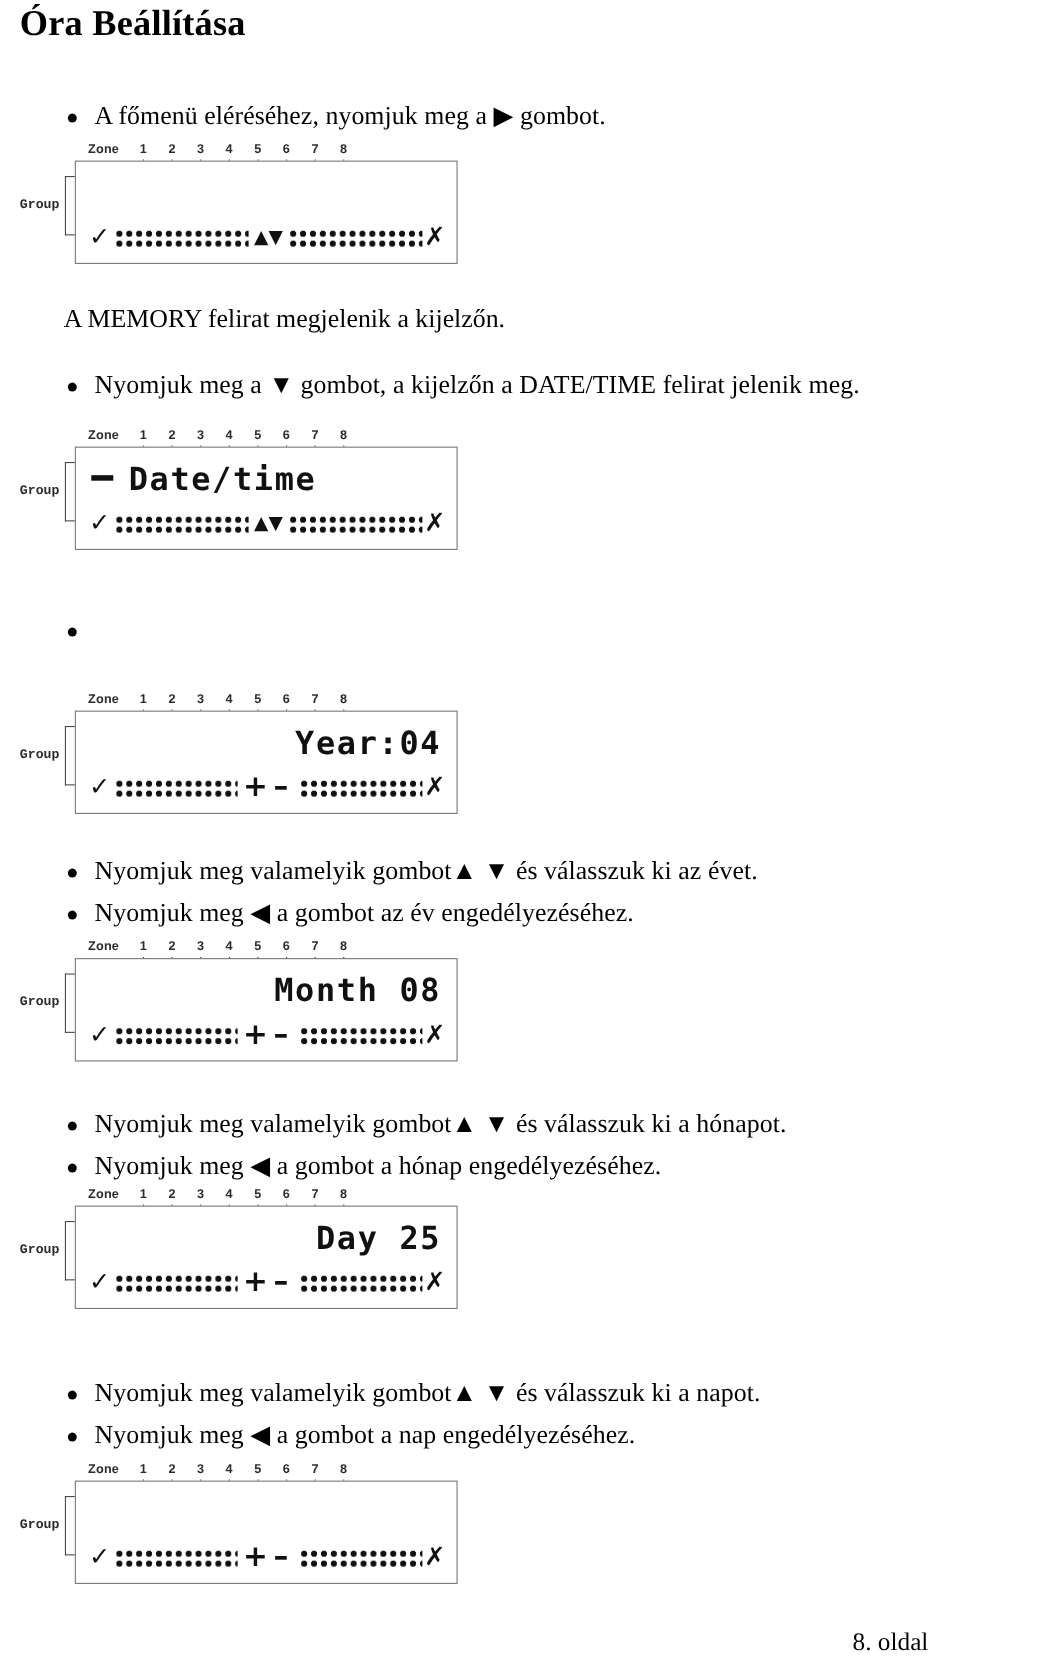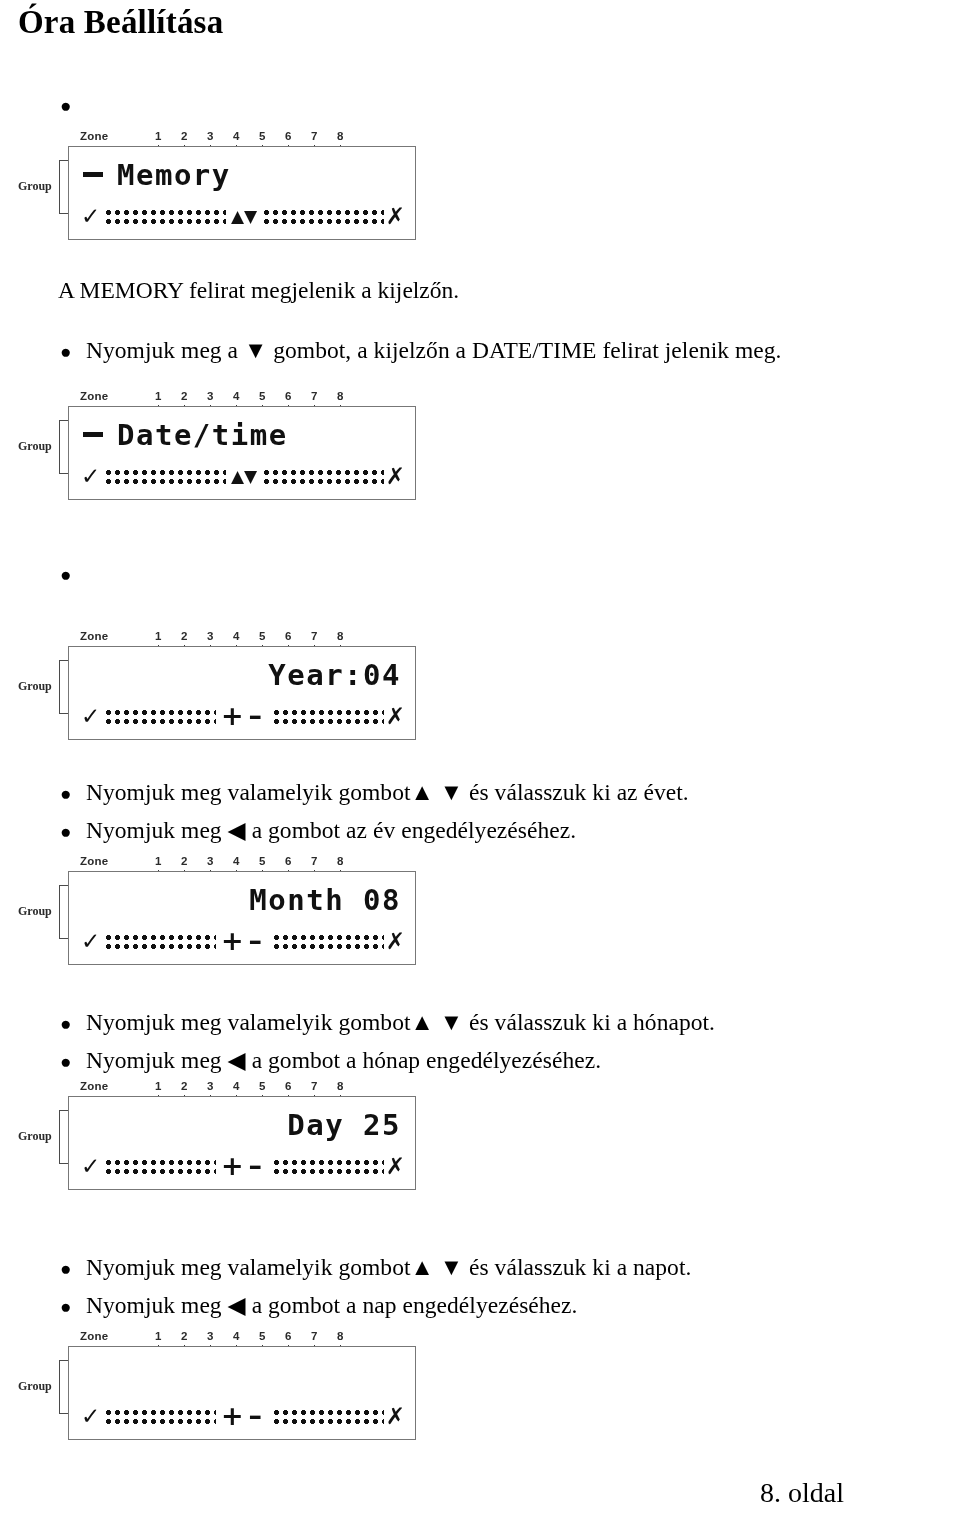--- a/index.html
+++ b/index.html
@@ -78,21 +78,20 @@
     left: 62px;
     top: 0;
     height: 20px;
     display: flex;
     align-items: flex-end;
     font-family: "Liberation Sans", "DejaVu Sans", sans-serif;
     font-weight: bold;
     font-size: 11.5px;
     color: #2b2b2b;
     line-height: 11px;
-    gap: 28px;
   }
   .zone-label { margin-right: 9px; letter-spacing: 0.2px; }
   .zone-nums { display: flex; }
   .zone-num {
     width: 26px;
     text-align: center;
     position: relative;
   }
   .zone-num .tick {
     position: absolute;
@@ -102,21 +101,21 @@
     height: 9px;
     margin-left: -0.75px;
     background: #3a3a3a;
   }
 
   
   .group-label {
     position: absolute;
     left: 0px;
     top: 58px;
-    font-family: Liberation Serif, serif;
+    font-family: Liberation Mono, monospace;
     font-weight: bold;
     font-size: 12px;
     color: #2b2b2b;
     line-height: 12px;
   }
   .group-bracket {
     position: absolute;
     left: 41px;
     top: 38px;
     width: 11px;
@@ -215,59 +214,56 @@
     font-weight: bold;
     line-height: 20px;
     letter-spacing: 5px;
   }
 
   
   .footer {
     position: absolute;
     right: 24px;
     bottom: 16px;
-    font-size: 28px;
+    font-size: 23px;
     line-height: 26px;
     white-space: nowrap;
   }
 </style>
 </head>
 <body>
 
 <div class="page">
 
   <div class="page-title">Óra Beállítása</div>
 
   <div class="bullet-block" style="top:88px;">
     <div class="bullet-line">
       <span class="bullet-dot">●</span>
+      <span class="bullet-text">A főmenü eléréséhez, nyomjuk meg a ▶ gombot.</span>
     </div>
   </div>
 
   <div class="lcd-wrap" style="left:18px; top:122px;">
     <div class="zone-header">
       <span class="zone-label">Zone</span>
       <span class="zone-nums">
         <span class="zone-num"><span>1</span><i class="tick"></i></span>
         <span class="zone-num"><span>2</span><i class="tick"></i></span>
         <span class="zone-num"><span>3</span><i class="tick"></i></span>
         <span class="zone-num"><span>4</span><i class="tick"></i></span>
         <span class="zone-num"><span>5</span><i class="tick"></i></span>
         <span class="zone-num"><span>6</span><i class="tick"></i></span>
         <span class="zone-num"><span>7</span><i class="tick"></i></span>
         <span class="zone-num"><span>8</span><i class="tick"></i></span>
       </span>
     </div>
     <div class="group-label">Group</div>
     <div class="group-bracket"></div>
     <div class="lcd-box">
-      <div class="lcd-row-text align-left">
-        <span class="lcd-prefix-dash"></span>
-        <span>Memory</span>
-      </div>
       <div class="lcd-row-bar">
         <span class="bar-ok">✓</span>
         <span class="dot-run"></span>
         <span class="bar-mid">
           <span class="updown">▲▼</span>
         </span>
         <span class="dot-run"></span>
         <span class="bar-x">✗</span>
       </div>
     </div>

